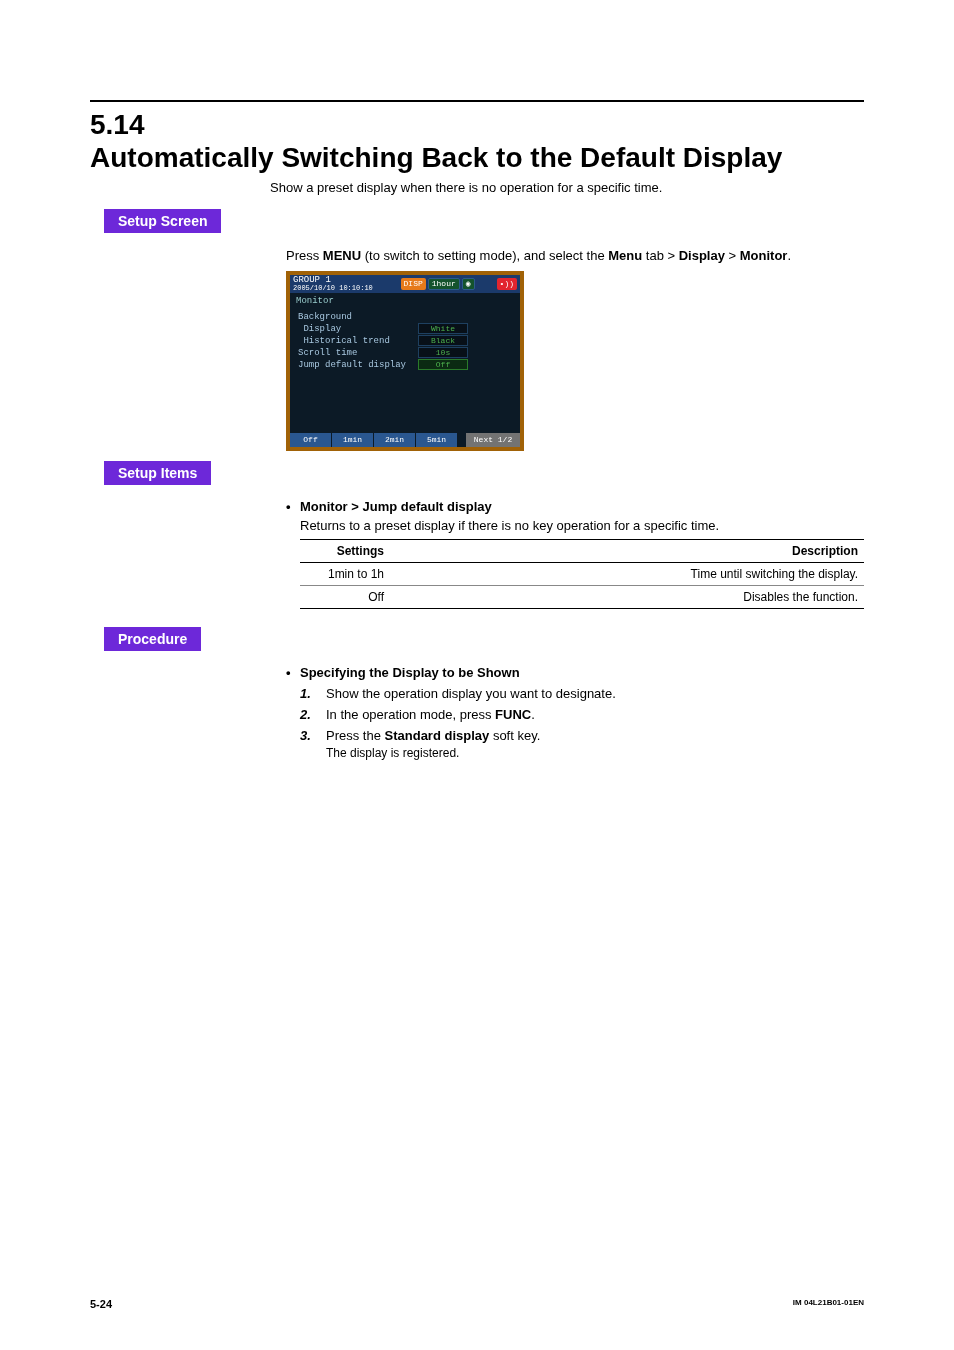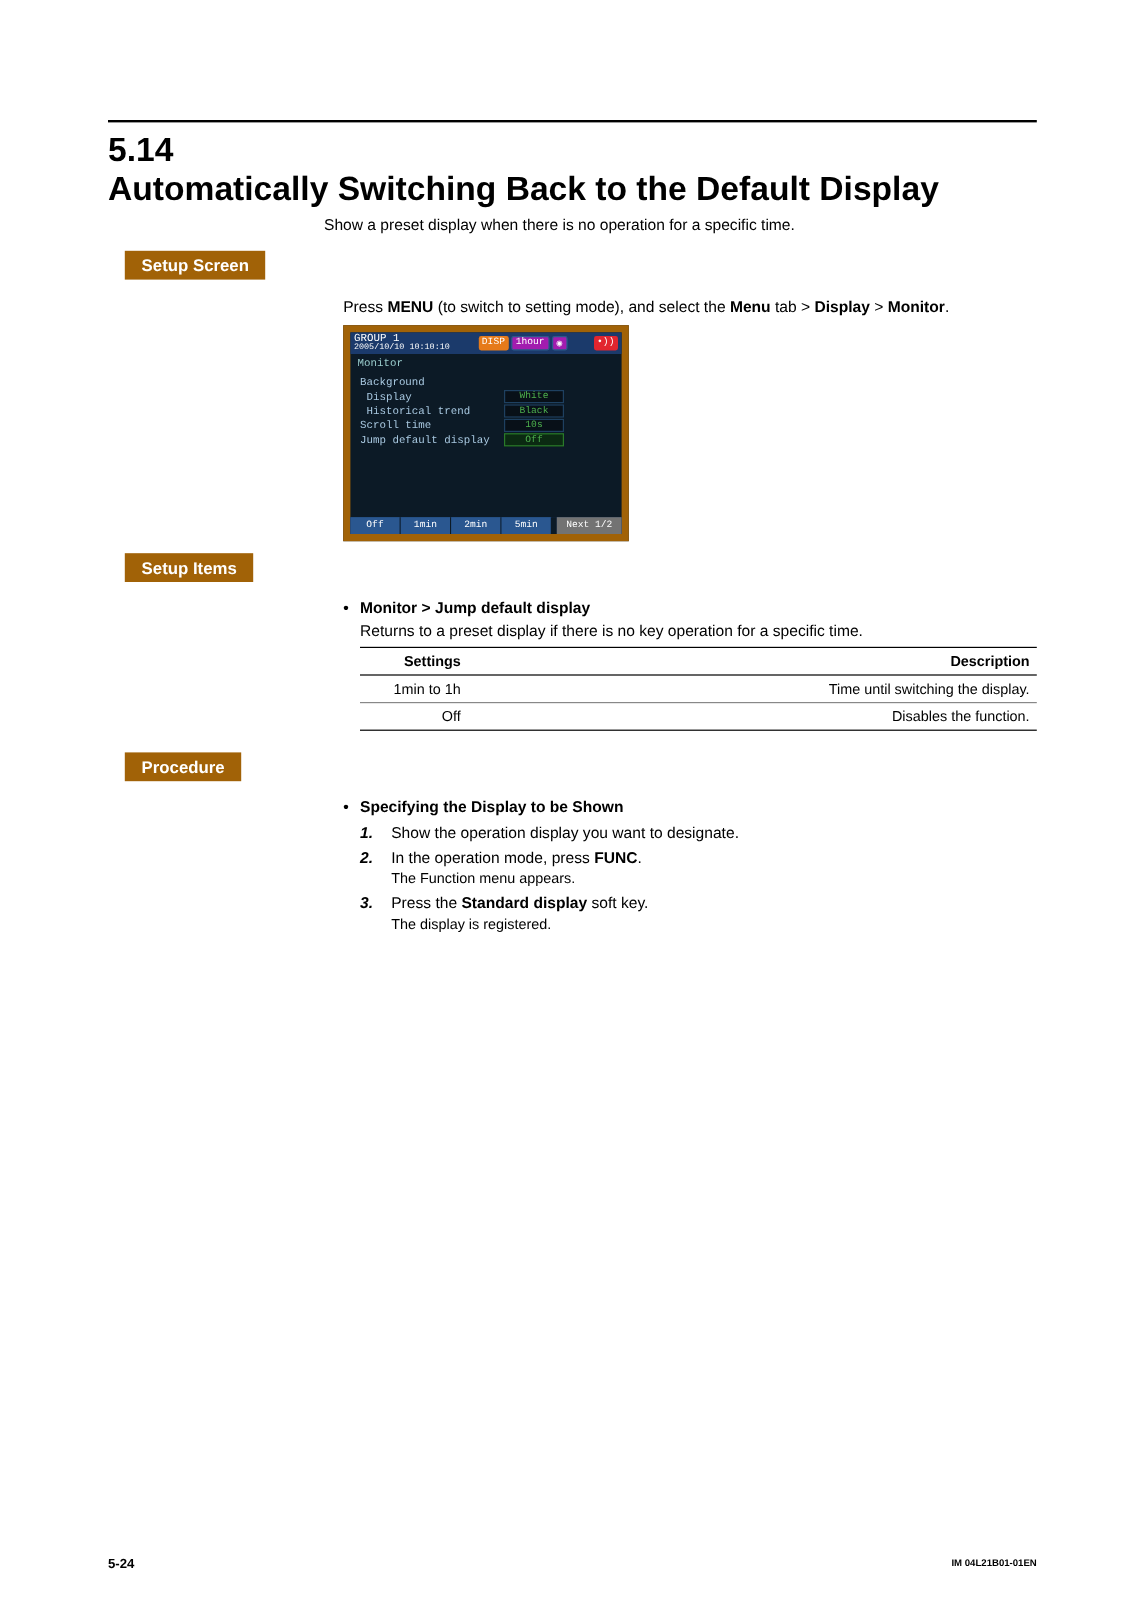--- a/index.html
+++ b/index.html
@@ -42,21 +42,21 @@
     padding-top: 2px;
   }
   .lead {
     font-size: 13px;
     margin-left: 180px;
     margin-top: 6px;
     margin-bottom: 14px;
   }
   .section-label {
     display: inline-block;
-    background: #a16207;
+    background: #6d28d9;
     color: #fff;
     font-weight: bold;
     font-size: 14px;
     padding: 4px 14px;
     margin-bottom: 10px;
   }
   .section-label-wrap { margin-left: 14px; margin-top: 8px; }
   .body-block {
     margin-left: 196px;
     margin-top: 4px;
@@ -69,40 +69,40 @@
     width: 238px;
     height: 180px;
     background: #0c1a26;
     font-family: "Courier New", monospace;
     font-size: 9px;
     color: #a8c8e0;
     margin-top: 6px;
     margin-bottom: 10px;
     display: flex;
     flex-direction: column;
-    border: 6px solid #a16207;
+    border: 4px solid #a16207;
   }
   .dev-top {
     background: #1b3a6b;
     display: flex;
     align-items: center;
     padding: 1px 3px;
     color: #fff;
     height: 18px;
     justify-content: space-between;
   }
   .dev-top-left { line-height: 1; }
   .dev-top-icons { display: flex; gap: 2px; align-items: center; }
   .ic {
     display: inline-flex; align-items: center; justify-content: center;
     height: 12px; padding: 0 3px; border-radius: 2px;
     font-size: 8px; color: #fff;
   }
   .ic-orange { background: #e67a1a; }
-  .ic-dark { background: #a21caf; border: 1px solid #2c5a8a; }
+  .ic-dark { background: #14532d; border: 1px solid #2c5a8a; }
   .ic-red { background: #e2252f; }
   .dev-sub {
     padding: 3px 6px;
     color: #9cc;
   }
   .dev-body { padding: 2px 8px; flex: 1; }
   .dev-row { display: flex; align-items: center; height: 12px; }
   .dev-label { width: 120px; white-space: pre; }
   .dev-val {
     width: 50px; text-align: center;
@@ -313,21 +313,20 @@
     <li>
       <span class="num">1.</span>
       <span class="step-body">
         <span>Show the operation display you want to designate.</span>
       </span>
     </li>
     <li>
       <span class="num">2.</span>
       <span class="step-body">
         <span>In the operation mode, press </span><span class="bold">FUNC</span><span>.</span>
-        <span class="sub">The Function menu appears.</span>
       </span>
     </li>
     <li>
       <span class="num">3.</span>
       <span class="step-body">
         <span>Press the </span><span class="bold">Standard display</span><span> soft key.</span>
         <span class="sub">The display is registered.</span>
       </span>
     </li>
   </ol>

